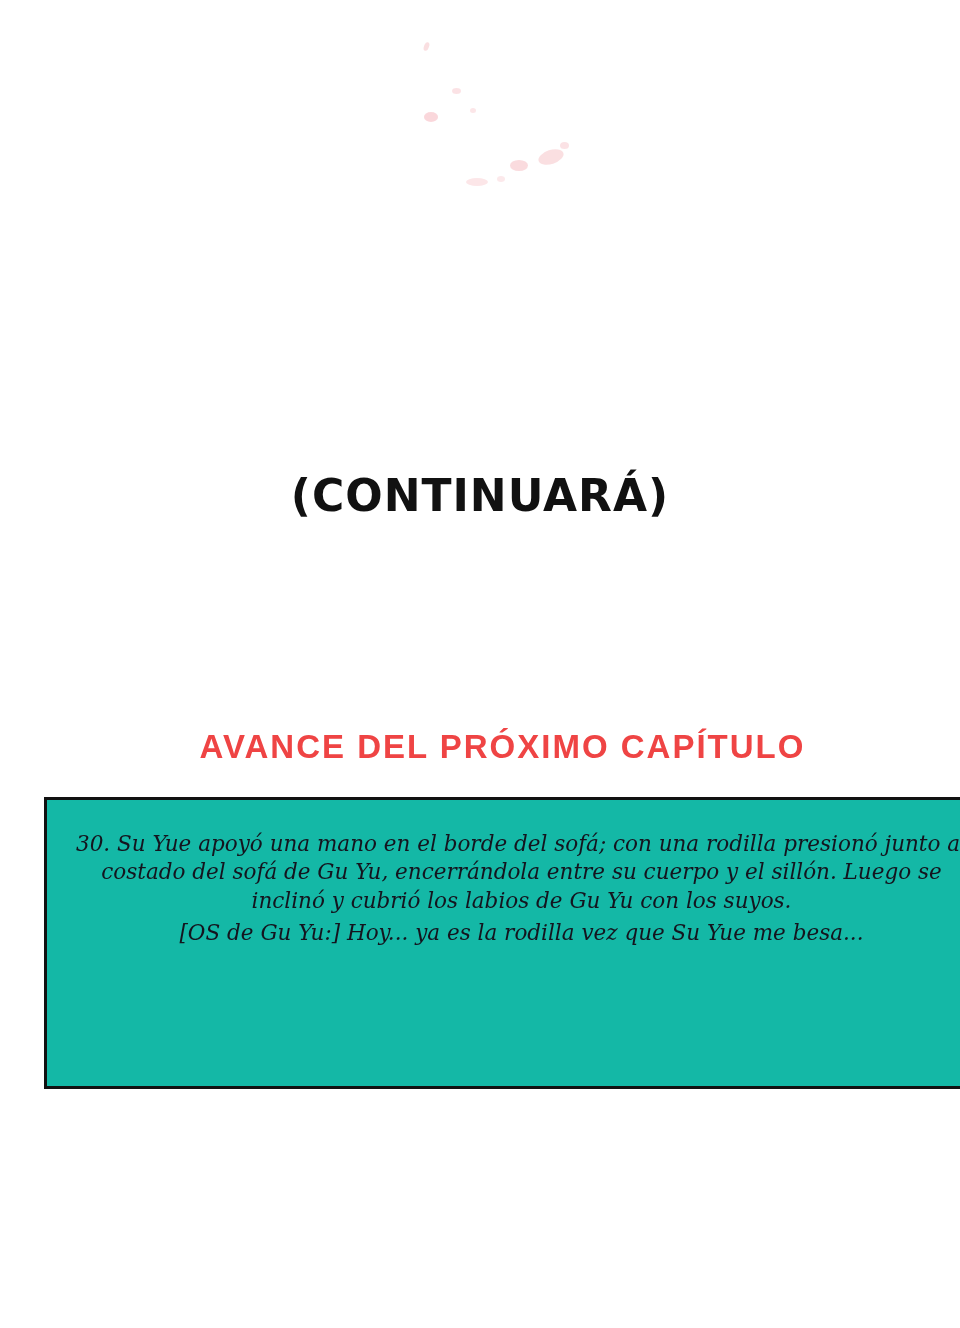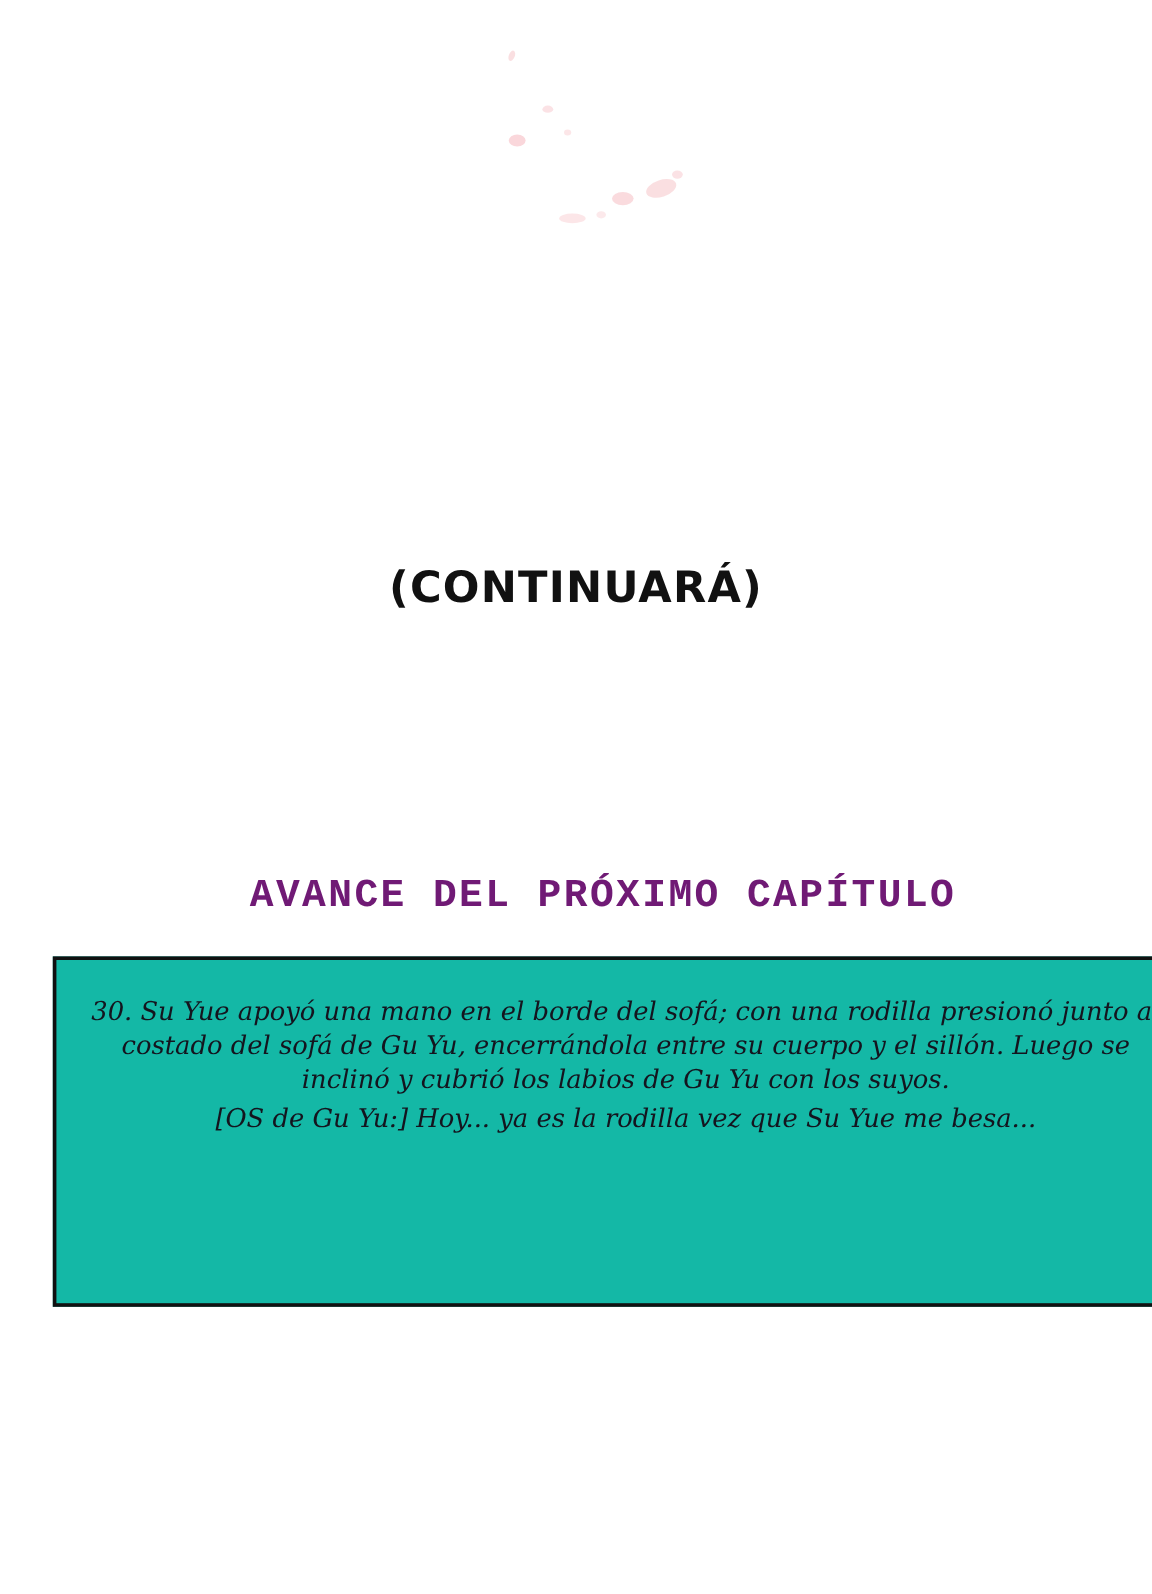--- a/index.html
+++ b/index.html
@@ -37,37 +37,37 @@
   .blob.b8 { left: 560px; top: 142px; width: 9px;  height: 7px;  opacity:0.40;}
   .blob.b9 { left: 497px; top: 176px; width: 8px;  height: 6px;  opacity:0.30;}
 
   .continued {
     position: absolute;
     left: 0;
     right: 0;
     top: 470px;
     text-align: center;
     font-family: "DejaVu Sans", sans-serif;
-    font-size: 36px;
+    font-size: 44px;
     font-weight: 700;
     letter-spacing: 1px;
     color: #111111;
   }
 
   .preview-heading {
     position: absolute;
     left: 0;
     right: 0;
     top: 728px;
     text-align: center;
-    font-family: Liberation Mono, monospace;
+    font-family: Liberation Sans, sans-serif;
     font-size: 33px;
     font-weight: 700;
     letter-spacing: 2px;
-    color: #701a75;
+    color: #ef4444;
     padding-left: 45px;
   }
 
   .preview-box {
     position: absolute;
     left: 44px;
     top: 797px;
     width: 955px;
     height: 292px;
     border: 3px solid #111111;

